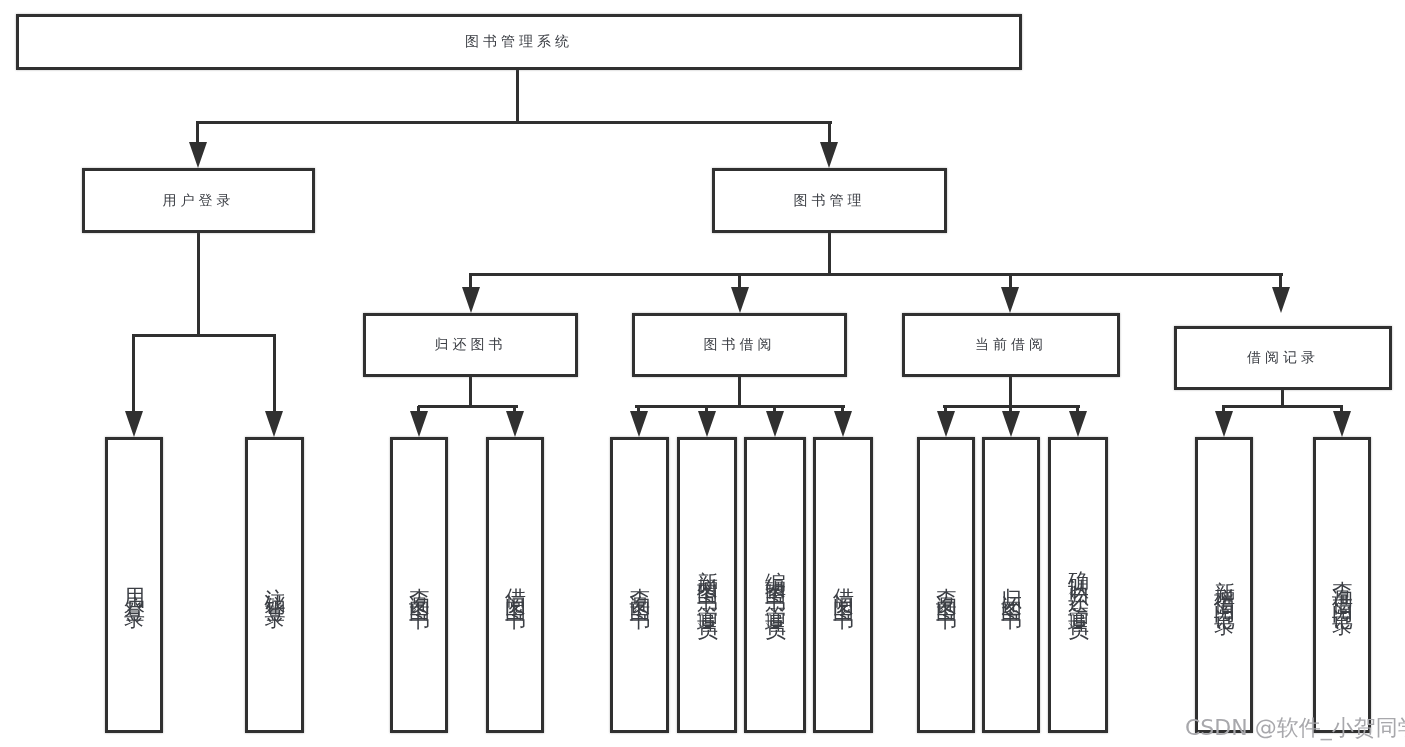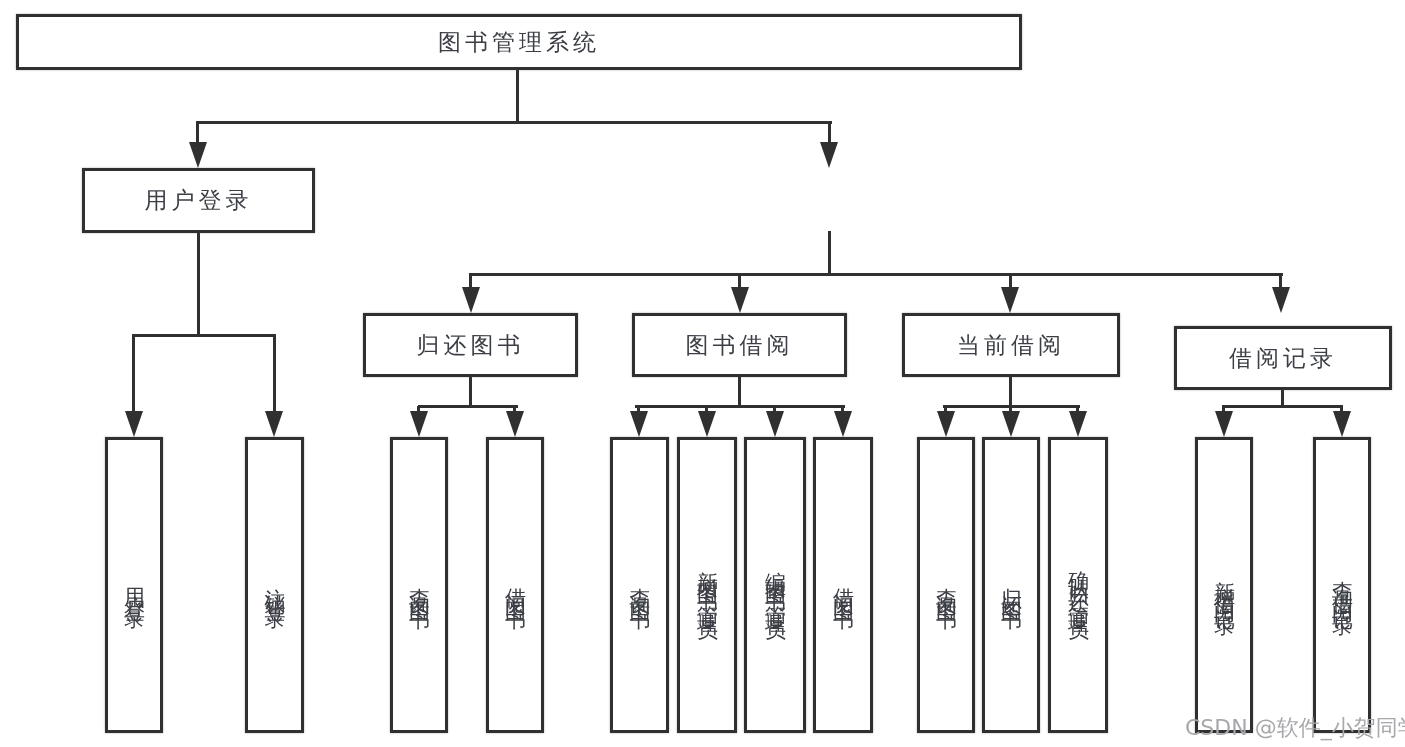--- a/index.html
+++ b/index.html
@@ -12,21 +12,21 @@
     background:var(--background);
     font-family:"DejaVu Sans","Liberation Sans",sans-serif;
     color:var(--text);
   }
   .box{
     position:absolute; box-sizing:border-box;
     background:var(--box-fill); border:3px solid var(--box-border);
     display:flex; align-items:center; justify-content:center;
     box-shadow:0 0 2px rgba(90,90,90,.45);
   }
-  .box.h span{ font-size:23px; letter-spacing:4px; white-space:nowrap; }
+  .box.h span{ font-size:14px; letter-spacing:4px; white-space:nowrap; }
   .box.v span{
     writing-mode:vertical-rl; text-orientation:mixed;
     font-size:21px; letter-spacing:7px; line-height:1;
   }
   .ln{ position:absolute; background:var(--line); }
   .arrow{
     position:absolute; width:0; height:0;
     border-left:9px solid transparent; border-right:9px solid transparent;
     border-top:26px solid var(--line);
   }
@@ -99,20 +99,23 @@
   <div class="arrow" style="left:1215px;top:411px;"></div>
   <div class="arrow" style="left:1333px;top:411px;"></div>
 
   <div class="box h" style="left:16px;top:14px;width:1006px;height:56px;">
     <span>图书管理系统</span>
   </div>
 
   <div class="box h" style="left:82px;top:168px;width:233px;height:65px;">
     <span>用户登录</span>
   </div>
+  <div class="box h" style="left:712px;top:168px;width:235px;height:65px;">
+    <span>图书管理</span>
+  </div>
 
   <div class="box h" style="left:363px;top:313px;width:215px;height:64px;">
     <span>归还图书</span>
   </div>
   <div class="box h" style="left:632px;top:313px;width:215px;height:64px;">
     <span>图书借阅</span>
   </div>
   <div class="box h" style="left:902px;top:313px;width:218px;height:64px;">
     <span>当前借阅</span>
   </div>

